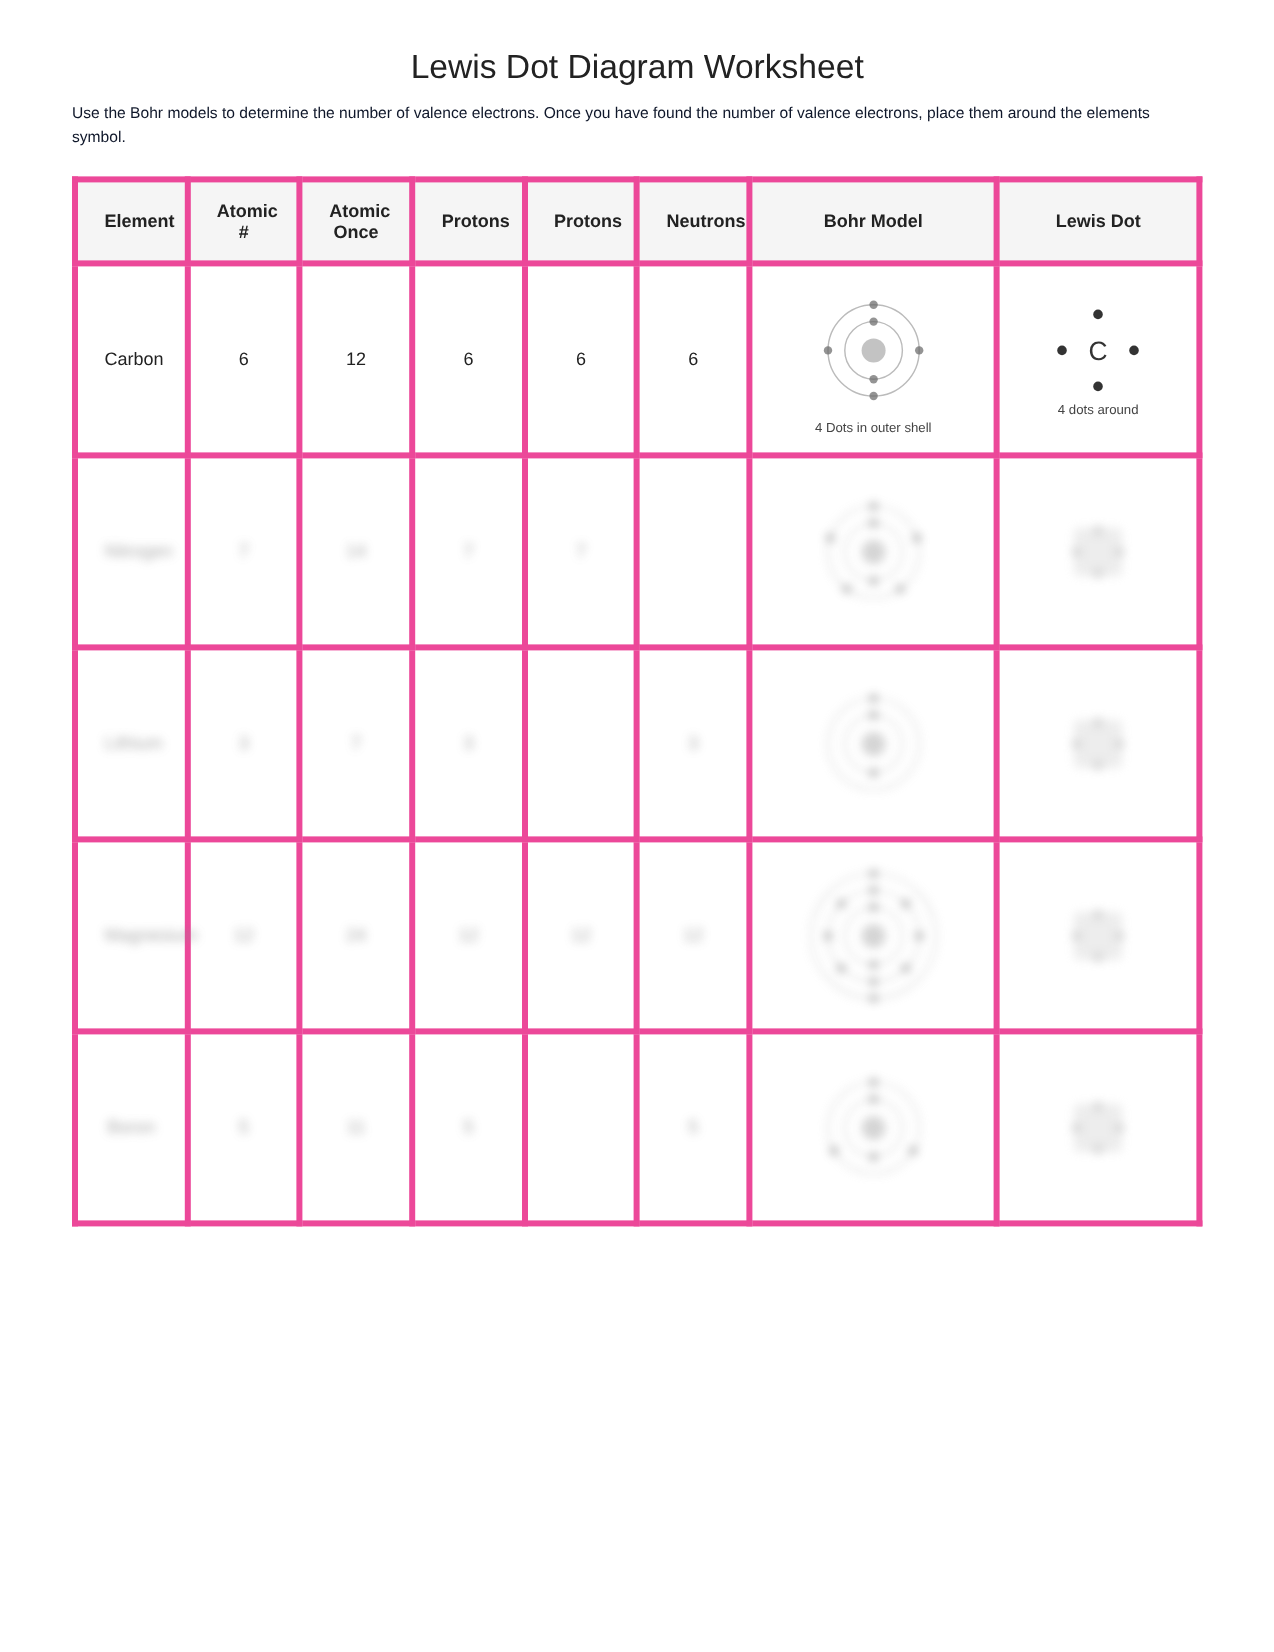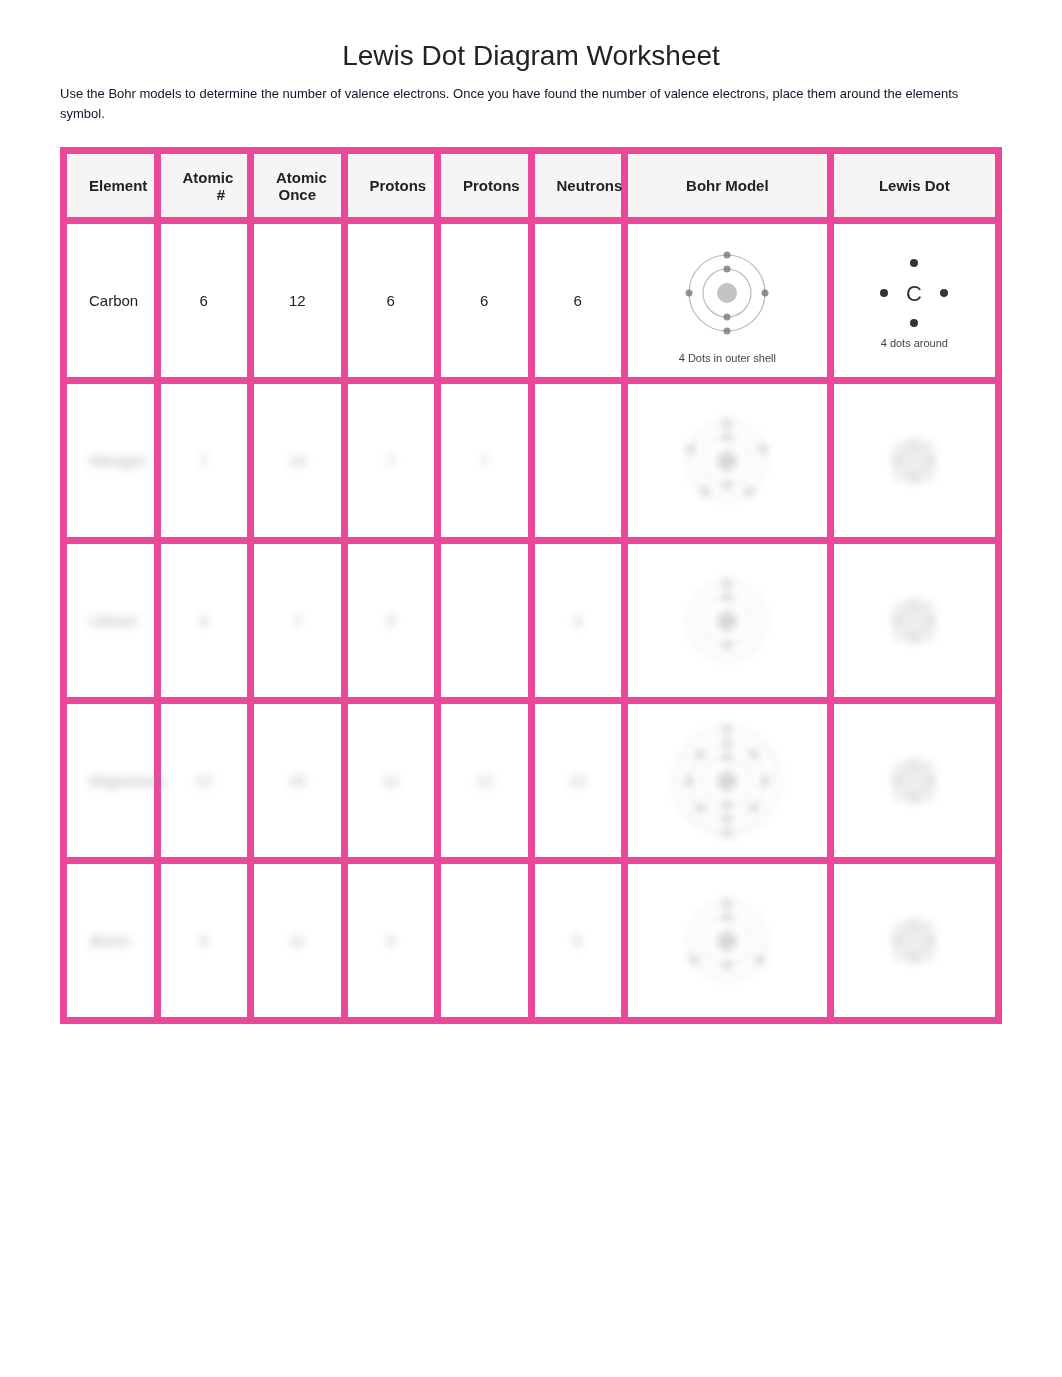--- a/index.html
+++ b/index.html
@@ -22,37 +22,37 @@
       color: #0f172a;
       margin-bottom: 24px;
       line-height: 1.5;
     }
     table {
       width: 100%;
       border-collapse: collapse;
       table-layout: fixed;
     }
     th, td {
-      border: 7px solid #ec4899;
+      border: 5px solid #ec4899;
       text-align: center;
       vertical-align: middle;
       padding: 8px 22px;
     }
     th {
       font-weight: bold;
       font-size: 15px;
       background: #f5f5f5;
       height: 70px;
     }
     td {
       height: 160px;
       font-size: 15px;
     }
     .col-element { width: 10%; }
-    .col-atomic-num { width: 10%; text-align: right; }
+    .col-atomic-num { width: 10%; }
     .col-atomic-mass { width: 10%; }
     .col-protons { width: 10%; }
     .col-neutrons { width: 10%; }
     .col-electrons { width: 10%; }
     .col-bohr { width: 22%; }
     .col-lewis { width: 18%; }
 
     .blurred {
       filter: blur(4px);
       color: #888;

